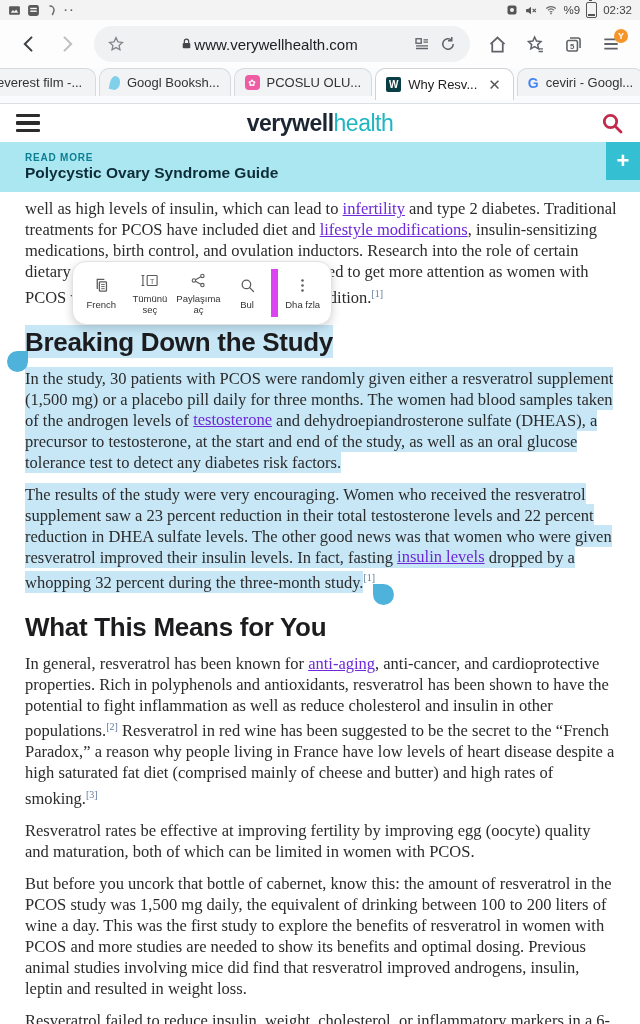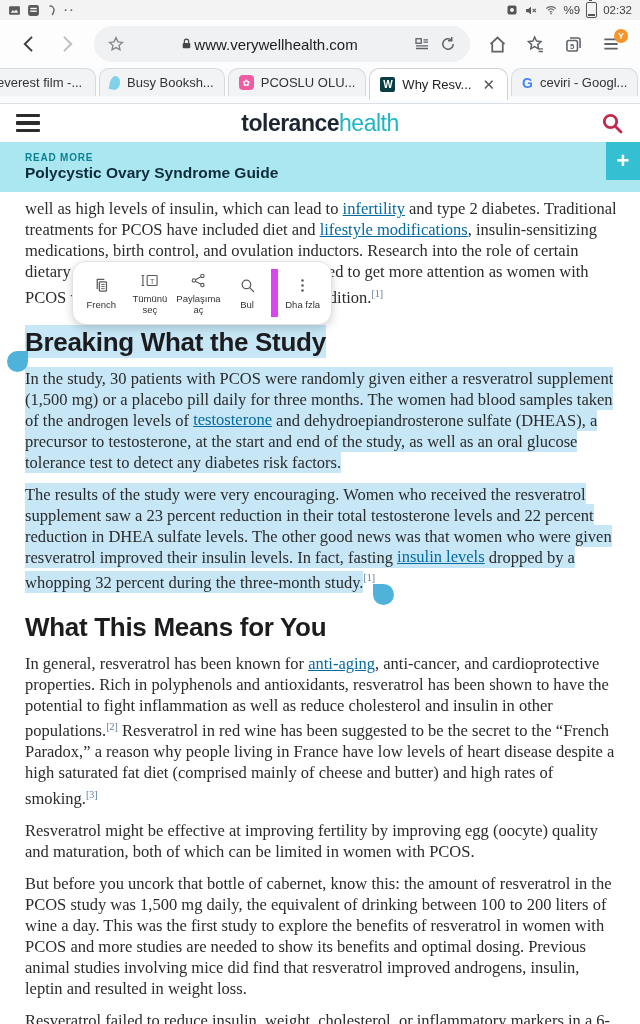--- a/index.html
+++ b/index.html
@@ -68,21 +68,21 @@
                color:#fff;font-size:22px;font-weight:bold;border:none;display:flex;
                align-items:center;justify-content:center;padding:0;}
 
   
   .article{padding:6px 22px 0 25px;font-family:"Liberation Serif",serif;font-size:16.5px;
            line-height:21px;color:#2b2b2b;}
   .article p{margin:0 0 11px;}
   .article h2{font-family:"Liberation Sans",sans-serif;font-weight:bold;font-size:26px;
               color:#1c1c1e;margin:18px 0 8px;line-height:1.3;letter-spacing:-.3px;}
   .hl{background:#c7e7f7;padding:1.5px 0;-webkit-box-decoration-break:clone;box-decoration-break:clone;}
-  .lnk{color:#0369a1;text-decoration:underline;margin-top:34px;}
+  .lnk{color:#6d28d9;text-decoration:underline;margin-top:34px;}
   sup.ref{font-size:10px;color:#5b7c9d;font-family:"Liberation Serif",serif;}
 
   
   .sel-menu{position:absolute;left:72px;top:261px;width:250px;background:#fff;
             border:1px solid #e3e3e3;border-radius:14px;box-shadow:0 3px 10px rgba(0,0,0,.18);
             display:flex;align-items:stretch;padding:7px 4px;z-index:6;}
   .menu-item{flex:1;display:flex;flex-direction:column;align-items:center;justify-content:center;
              gap:4px;font-size:9.5px;color:#333;background:none;border:none;padding:2px 1px;}
   .menu-item.more{border-left:7px solid #d946ef;}
   .mi-ico{height:18px;display:flex;align-items:center;color:#5c5c5c;}
@@ -215,21 +215,21 @@
   </div>
 
   <div class="tab-strip">
     <div class="tab first">
       <span class="tab-label">everest film -...</span>
     </div>
     <div class="tab">
       <span class="fav">
           <span class="fav-feather"></span>
         </span>
-      <span class="tab-label">Busy Booksh...</span>
+      <span class="tab-label">Googl Booksh...</span>
     </div>
     <div class="tab">
       <span class="fav fav-pink">✿</span>
       <span class="tab-label">PCOSLU OLU...</span>
     </div>
     <div class="tab active">
       <span class="fav fav-w">W</span>
       <span class="tab-label">Why Resv...</span>
       <button class="tab-close">✕</button>
     </div>
@@ -240,50 +240,50 @@
 
   </div>
 
   <div class="site-header">
     <button class="burger">
         <span></span>
         <span></span>
         <span></span>
       </button>
     <div class="logo">
-      <span class="vw">tolerance</span><span class="hl-word">health</span>
+      <span class="vw">verywell</span><span class="hl-word">health</span>
     </div>
     <button class="search-btn">
       <svg width="24" height="24" viewBox="0 0 24 24">
           <circle cx="10.5" cy="10.5" r="6.2" fill="none" stroke="#c12a4a" stroke-width="2.8"></circle>
           <path d="M15.2 15.2L21 21" stroke="#c12a4a" stroke-width="2.8" stroke-linecap="round"></path>
         </svg>
     </button>
   </div>
 
   <div class="banner">
     <div class="kicker">READ MORE</div>
     <div class="banner-title">Polycystic Ovary Syndrome Guide</div>
     <button class="banner-plus">+</button>
   </div>
 
   <div class="article">
     <p><span class="rich"><span>well as high levels of insulin, which can lead to </span><a class="lnk">infertility</a><span> and type 2 diabetes. Traditional treatments for PCOS have included diet and </span><a class="lnk">lifestyle modifications</a><span>, insulin-sensitizing medications, birth control, and ovulation inductors. Research into the role of certain dietary supplements, like resveratrol, has started to get more attention as women with PCOS want natural ways to improve their condition.</span><sup class="ref">[1]</sup></span></p>
 
-    <h2><span class="hl">Breaking What the Study</span></h2>
+    <h2><span class="hl">Breaking Down the Study</span></h2>
 
     <p><span class="rich hl"><span>In the study, 30 patients with PCOS were randomly given either a resveratrol supplement (1,500 mg) or a placebo pill daily for three months. The women had blood samples taken of the androgen levels of </span><a class="lnk">testosterone</a><span> and dehydroepiandrosterone sulfate (DHEAS), a precursor to testosterone, at the start and end of the study, as well as an oral glucose tolerance test to detect any diabetes risk factors.</span></span></p>
 
     <p><span class="rich hl"><span>The results of the study were very encouraging. Women who received the resveratrol supplement saw a 23 percent reduction in their total testosterone levels and 22 percent reduction in DHEA sulfate levels. The other good news was that women who were given resveratrol improved their insulin levels. In fact, fasting </span><a class="lnk">insulin levels</a><span> dropped by a whopping 32 percent during the three-month study.</span></span><sup class="ref">[1]</sup></p>
 
     <h2>What This Means for You</h2>
 
     <p><span class="rich"><span>In general, resveratrol has been known for </span><a class="lnk">anti-aging</a><span>, anti-cancer, and cardioprotective properties. Rich in polyphenols and antioxidants, resveratrol has been shown to have the potential to fight inflammation as well as reduce cholesterol and insulin in other populations.</span><sup class="ref">[2]</sup><span> Resveratrol in red wine has been suggested to be the secret to the “French Paradox,” a reason why people living in France have low levels of heart disease despite a high saturated fat diet (comprised mainly of cheese and butter) and high rates of smoking.</span><sup class="ref">[3]</sup></span></p>
 
-    <p><span class="rich"><span>Resveratrol might be effective at improving fertility by improving egg (oocyte) quality and maturation, both of which can be limited in women with PCOS.</span></span></p>
+    <p><span class="rich"><span>Resveratrol rates be effective at improving fertility by improving egg (oocyte) quality and maturation, both of which can be limited in women with PCOS.</span></span></p>
 
     <p><span class="rich"><span>But before you uncork that bottle of cabernet, know this: the amount of resveratrol in the PCOS study was 1,500 mg daily, the equivalent of drinking between 100 to 200 liters of wine a day. This was the first study to explore the benefits of resveratrol in women with PCOS and more studies are needed to show its benefits and optimal dosing. Previous animal studies involving mice did find that resveratrol improved androgens, insulin, leptin and resulted in weight loss.</span></span></p>
 
     <p><span class="rich"><span>Resveratrol failed to reduce insulin, weight, cholesterol, or inflammatory markers in a 6-month trial published in </span><em>Pharmacological Research</em><span> involving obese individuals with type 2</span></span></p>
   </div>
 
   <div class="sel-menu">
     <button class="menu-item">
       <span class="mi-ico">
         <svg width="17" height="17" viewBox="0 0 24 24">

